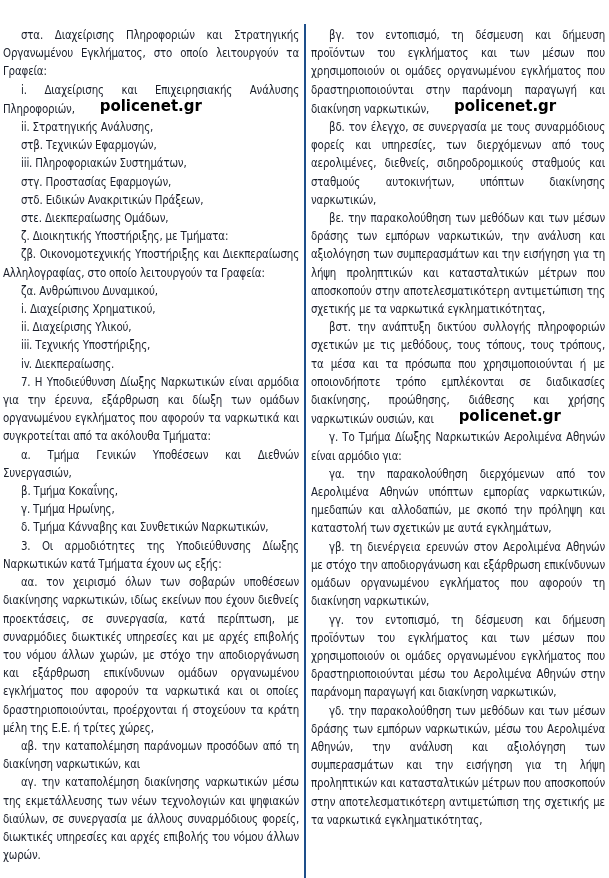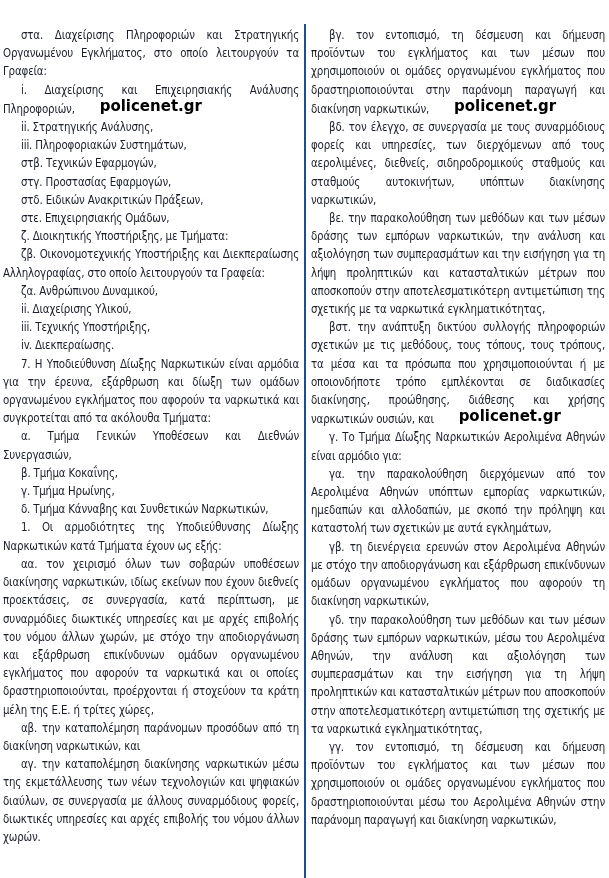--- a/index.html
+++ b/index.html
@@ -26,47 +26,48 @@
     }
   </style>
 </head>
 <body>
 
 <div class="page">
   <div class="col col-left">
       <p class="para"><span>στα. Διαχείρισης Πληροφοριών και Στρατηγικής Οργανωμένου Εγκλήματος, στο οποίο λειτουργούν τα Γραφεία:</span></p>
       <p class="para"><span>i. Διαχείρισης και Επιχειρησιακής Ανάλυσης Πληροφοριών,</span>&nbsp;&nbsp;&nbsp;&nbsp;&nbsp;&nbsp;&nbsp;&nbsp;<span class="wm">policenet.gr</span></p>
       <p class="para"><span>ii. Στρατηγικής Ανάλυσης,</span></p>
+      <p class="para"><span>στβ. Τεχνικών Εφαρμογών,</span></p>
       <p class="para"><span>iii. Πληροφοριακών Συστημάτων,</span></p>
-      <p class="para"><span>στβ. Τεχνικών Εφαρμογών,</span></p>
       <p class="para"><span>στγ. Προστασίας Εφαρμογών,</span></p>
       <p class="para"><span>στδ. Ειδικών Ανακριτικών Πράξεων,</span></p>
-      <p class="para"><span>στε. Επιχειρησιακής Ομάδων,</span></p>
+      <p class="para"><span>στε. Διεκπεραίωσης Ομάδων,</span></p>
       <p class="para"><span>ζ. Διοικητικής Υποστήριξης, με Τμήματα:</span></p>
       <p class="para"><span>ζβ. Οικονομοτεχνικής Υποστήριξης και Διεκπεραίωσης Αλληλογραφίας, στο οποίο λειτουργούν τα Γραφεία:</span></p>
       <p class="para"><span>ζα. Ανθρώπινου Δυναμικού,</span></p>
+      <p class="para"><span>i. Διαχείρισης Χρηματικού,</span></p>
       <p class="para"><span>ii. Διαχείρισης Υλικού,</span></p>
       <p class="para"><span>iii. Τεχνικής Υποστήριξης,</span></p>
       <p class="para"><span>iv. Διεκπεραίωσης.</span></p>
       <p class="para"><span>7. Η Υποδιεύθυνση Δίωξης Ναρκωτικών είναι αρμόδια για την έρευνα, εξάρθρωση και δίωξη των ομάδων οργανωμένου εγκλήματος που αφορούν τα ναρκωτικά και συγκροτείται από τα ακόλουθα Τμήματα:</span></p>
       <p class="para"><span>α. Τμήμα Γενικών Υποθέσεων και Διεθνών Συνεργασιών,</span></p>
       <p class="para"><span>β. Τμήμα Κοκαΐνης,</span></p>
       <p class="para"><span>γ. Τμήμα Ηρωίνης,</span></p>
       <p class="para"><span>δ. Τμήμα Κάνναβης και Συνθετικών Ναρκωτικών,</span></p>
-      <p class="para"><span>1. Οι αρμοδιότητες της Υποδιεύθυνσης Δίωξης Ναρκωτικών κατά Τμήματα έχουν ως εξής:</span></p>
+      <p class="para"><span>3. Οι αρμοδιότητες της Υποδιεύθυνσης Δίωξης Ναρκωτικών κατά Τμήματα έχουν ως εξής:</span></p>
       <p class="para"><span>αα. τον χειρισμό όλων των σοβαρών υποθέσεων διακίνησης ναρκωτικών, ιδίως εκείνων που έχουν διεθνείς προεκτάσεις, σε συνεργασία, κατά περίπτωση, με συναρμόδιες διωκτικές υπηρεσίες και με αρχές επιβολής του νόμου άλλων χωρών, με στόχο την αποδιοργάνωση και εξάρθρωση επικίνδυνων ομάδων οργανωμένου εγκλήματος που αφορούν τα ναρκωτικά και οι οποίες δραστηριοποιούνται, προέρχονται ή στοχεύουν τα κράτη μέλη της Ε.Ε. ή τρίτες χώρες,</span></p>
       <p class="para"><span>αβ. την καταπολέμηση παράνομων προσόδων από τη διακίνηση ναρκωτικών, και</span></p>
       <p class="para"><span>αγ. την καταπολέμηση διακίνησης ναρκωτικών μέσω της εκμετάλλευσης των νέων τεχνολογιών και ψηφιακών διαύλων, σε συνεργασία με άλλους συναρμόδιους φορείς, διωκτικές υπηρεσίες και αρχές επιβολής του νόμου άλλων χωρών.</span></p>
     </div>
   <div class="divider"></div>
   <div class="col col-right">
       <p class="para"><span>βγ. τον εντοπισμό, τη δέσμευση και δήμευση προϊόντων του εγκλήματος και των μέσων που χρησιμοποιούν οι ομάδες οργανωμένου εγκλήματος που δραστηριοποιούνται στην παράνομη παραγωγή και διακίνηση ναρκωτικών,</span>&nbsp;&nbsp;&nbsp;&nbsp;&nbsp;&nbsp;&nbsp;&nbsp;<span class="wm">policenet.gr</span></p>
       <p class="para"><span>βδ. τον έλεγχο, σε συνεργασία με τους συναρμόδιους φορείς και υπηρεσίες, των διερχόμενων από τους αερολιμένες, διεθνείς, σιδηροδρομικούς σταθμούς και σταθμούς αυτοκινήτων, υπόπτων διακίνησης ναρκωτικών,</span></p>
       <p class="para"><span>βε. την παρακολούθηση των μεθόδων και των μέσων δράσης των εμπόρων ναρκωτικών, την ανάλυση και αξιολόγηση των συμπερασμάτων και την εισήγηση για τη λήψη προληπτικών και κατασταλτικών μέτρων που αποσκοπούν στην αποτελεσματικότερη αντιμετώπιση της σχετικής με τα ναρκωτικά εγκληματικότητας,</span></p>
       <p class="para"><span>βστ. την ανάπτυξη δικτύου συλλογής πληροφοριών σχετικών με τις μεθόδους, τους τόπους, τους τρόπους, τα μέσα και τα πρόσωπα που χρησιμοποιούνται ή με οποιονδήποτε τρόπο εμπλέκονται σε διαδικασίες διακίνησης, προώθησης, διάθεσης και χρήσης ναρκωτικών ουσιών, και</span>&nbsp;&nbsp;&nbsp;&nbsp;&nbsp;&nbsp;&nbsp;&nbsp;<span class="wm">policenet.gr</span></p>
       <p class="para"><span>γ. Το Τμήμα Δίωξης Ναρκωτικών Αερολιμένα Αθηνών είναι αρμόδιο για:</span></p>
       <p class="para"><span>γα. την παρακολούθηση διερχόμενων από τον Αερολιμένα Αθηνών υπόπτων εμπορίας ναρκωτικών, ημεδαπών και αλλοδαπών, με σκοπό την πρόληψη και καταστολή των σχετικών με αυτά εγκλημάτων,</span></p>
       <p class="para"><span>γβ. τη διενέργεια ερευνών στον Αερολιμένα Αθηνών με στόχο την αποδιοργάνωση και εξάρθρωση επικίνδυνων ομάδων οργανωμένου εγκλήματος που αφορούν τη διακίνηση ναρκωτικών,</span></p>
+      <p class="para"><span>γγ. τον εντοπισμό, τη δέσμευση και δήμευση προϊόντων του εγκλήματος και των μέσων που χρησιμοποιούν οι ομάδες οργανωμένου εγκλήματος που δραστηριοποιούνται μέσω του Αερολιμένα Αθηνών στην παράνομη παραγωγή και διακίνηση ναρκωτικών,</span></p>
       <p class="para"><span>γδ. την παρακολούθηση των μεθόδων και των μέσων δράσης των εμπόρων ναρκωτικών, μέσω του Αερολιμένα Αθηνών, την ανάλυση και αξιολόγηση των συμπερασμάτων και την εισήγηση για τη λήψη προληπτικών και κατασταλτικών μέτρων που αποσκοπούν στην αποτελεσματικότερη αντιμετώπιση της σχετικής με τα ναρκωτικά εγκληματικότητας,</span></p>
-      <p class="para"><span>γγ. τον εντοπισμό, τη δέσμευση και δήμευση προϊόντων του εγκλήματος και των μέσων που χρησιμοποιούν οι ομάδες οργανωμένου εγκλήματος που δραστηριοποιούνται μέσω του Αερολιμένα Αθηνών στην παράνομη παραγωγή και διακίνηση ναρκωτικών,</span></p>
       <p class="para"></p>
     </div>
 </div>
 
 </body></html>

